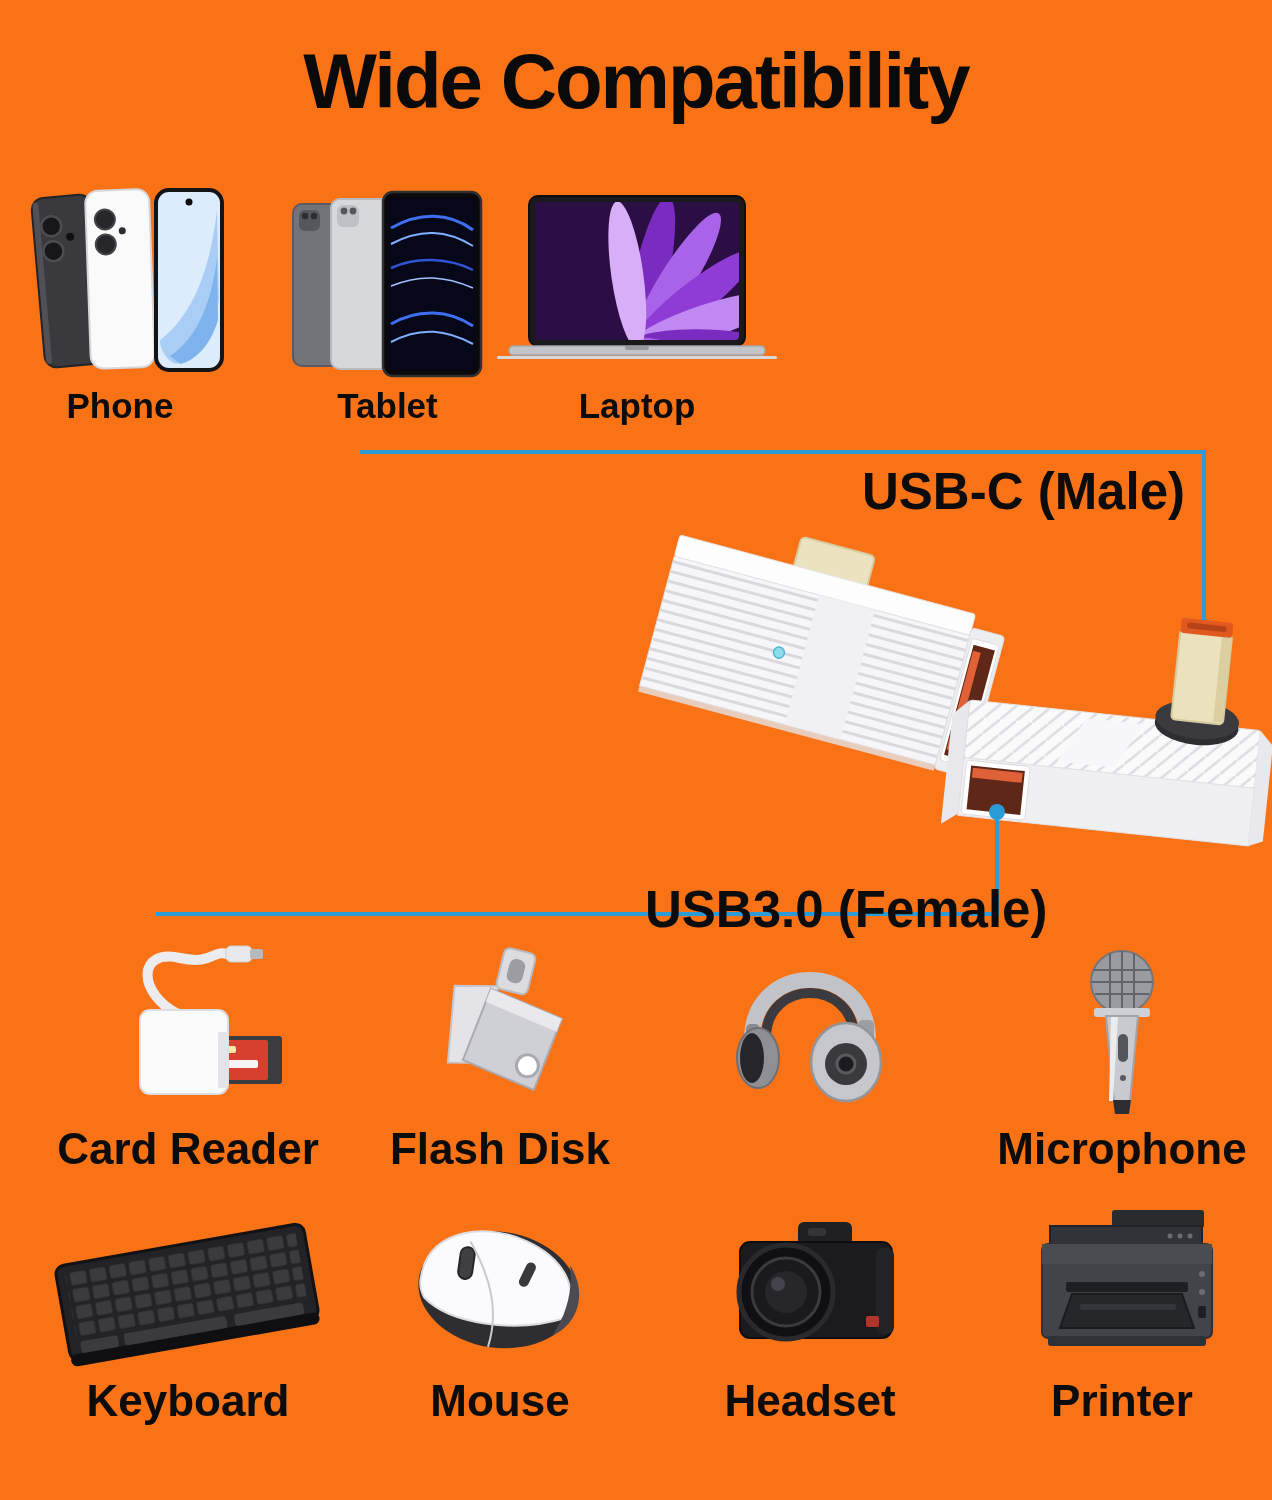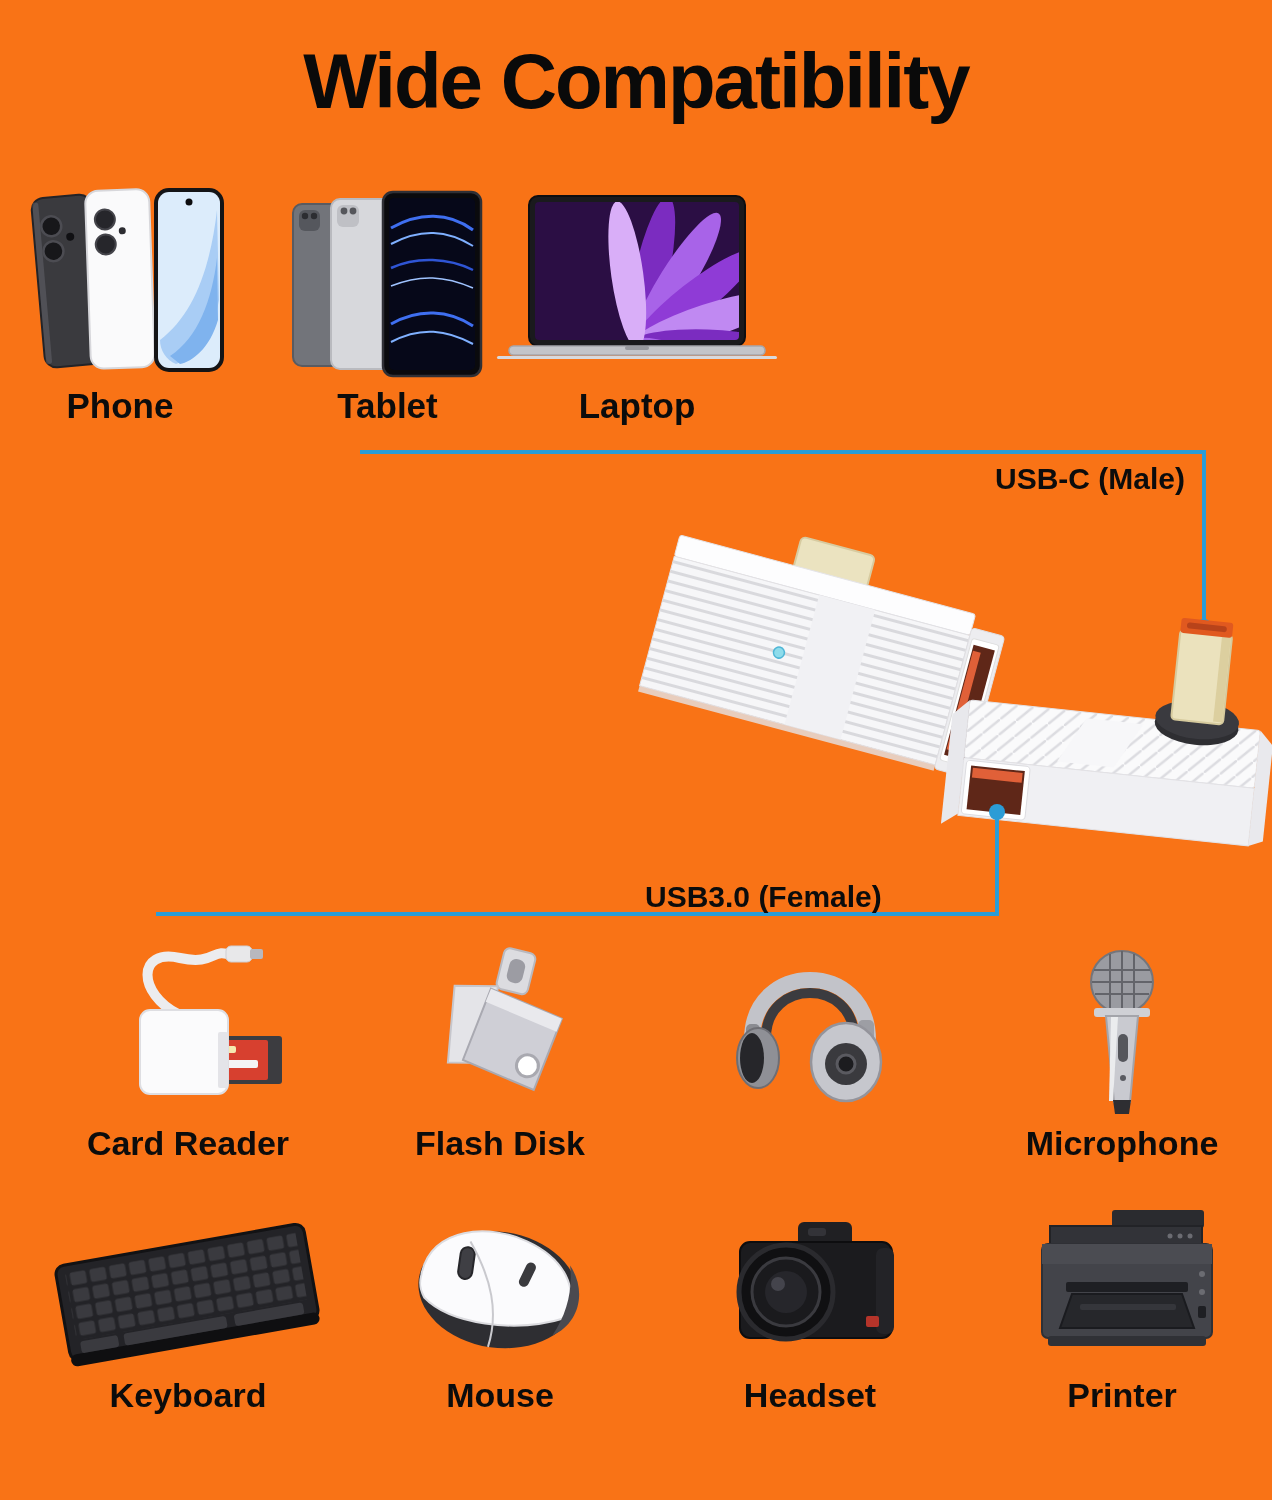--- a/index.html
+++ b/index.html
@@ -6,26 +6,26 @@
   #canvas{position:relative;width:1272px;height:1500px;background:#f97316;overflow:hidden;
           font-family:"Liberation Sans","DejaVu Sans",sans-serif;color:#0c0c0c;}
   .abs{position:absolute;}
   #title{top:36px;left:0;width:1272px;text-align:center;font-size:78px;font-weight:bold;
          letter-spacing:-2px;color:#0a0a0a;}
   .host-group{top:180px;height:250px;}
   .host-label{position:absolute;top:206px;left:0;width:100%;text-align:center;
               font-size:35px;font-weight:bold;}
   .line{background:#2B9CD6;}
   .dot{width:16px;height:16px;border-radius:50%;background:#2B9CD6;}
-  .callout-label{font-size:30px;font-weight:bold;color:#0c0c0c;white-space:nowrap;}
+  .callout-label{font-size:51px;font-weight:bold;color:#0c0c0c;white-space:nowrap;}
   .cell{width:320px;}
   .icon-box{display:flex;align-items:center;justify-content:center;}
   .row1 .icon-box{height:188px;}
   .row2 .icon-box{height:172px;}
-  .p-label{text-align:center;font-size:34px;font-weight:bold;margin-top:4px;}
+  .p-label{text-align:center;font-size:44px;font-weight:bold;margin-top:4px;}
 </style>
 </head>
 <body>
 
 <div id="canvas">
 
   <div id="title" class="abs">Wide Compatibility</div>
 
   <div class="abs host-group" style="left:8px;width:224px;">
     <svg class="abs" style="left:0;top:0" width="224" height="204" viewBox="0 0 224 204">

